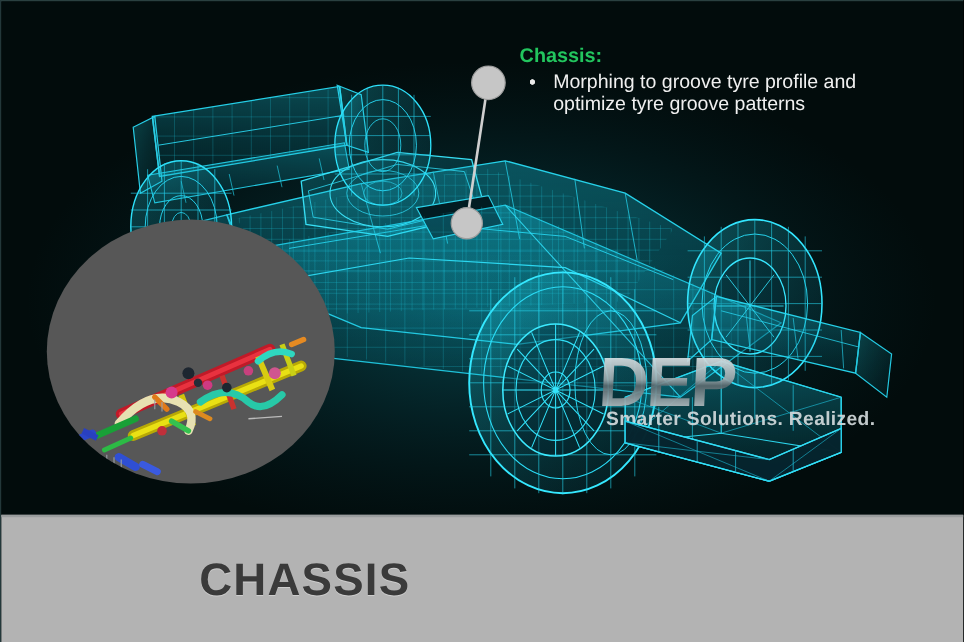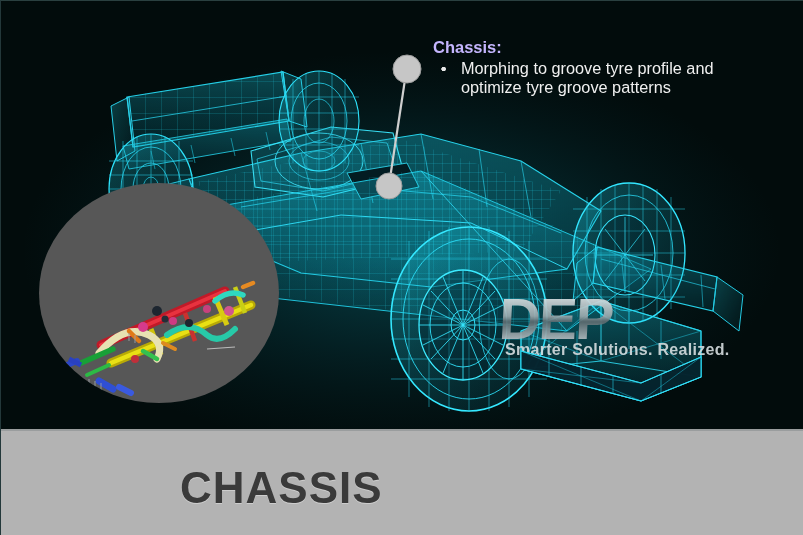--- a/index.html
+++ b/index.html
@@ -17,22 +17,22 @@
   .scene svg{position:absolute;left:0;top:0;}
 
   
   .footer-band{
     position:absolute;left:0;right:0;top:428px;height:107px;
     background:#b3b3b3;
     border-top:2px solid #9a9d9e;
     z-index:5;
   }
   .footer-title{
-    position:absolute;left:179px;top:462px;
-    font-size:44px;font-weight:bold;letter-spacing:1px;
+    position:absolute;left:165px;top:462px;
+    font-size:38px;font-weight:bold;letter-spacing:1px;
     color:#3a3a3a;z-index:7;
     text-shadow:0 1px 0 rgba(255,255,255,.35);
     text-align:right;
   }
 
   
   .wing-overlap{position:absolute;left:0;top:0;z-index:6;pointer-events:none;}
 
   
   .inset-circle{
@@ -47,21 +47,21 @@
   
   .callout{position:absolute;left:0;top:0;z-index:8;pointer-events:none;}
   .callout-dot{fill:#c6c6c6;stroke:#9d9d9d;stroke-width:1;}
   .callout-stem{stroke:#cfcfcf;stroke-width:2.2;}
 
   
   .text-block{
     position:absolute;left:432px;top:36px;width:320px;z-index:9;
     color:#f2f2f2;
   }
-  .tb-title{font-size:16.5px;font-weight:bold;line-height:1.25;margin-bottom:1px;color:#c4b5fd;}
+  .tb-title{font-size:16.5px;font-weight:bold;line-height:1.25;margin-bottom:1px;color:#22c55e;}
   .tb-list{list-style:none;margin:0;padding:0;}
   .tb-item{
     position:relative;padding-left:28px;
     font-size:16.3px;line-height:19.5px;color:#f0f0f0;margin-bottom:0px;
   }
   .tb-item .bul{
     position:absolute;left:8px;top:0;font-size:15px;line-height:19.5px;color:#e9e9e9;
   }
 
   

